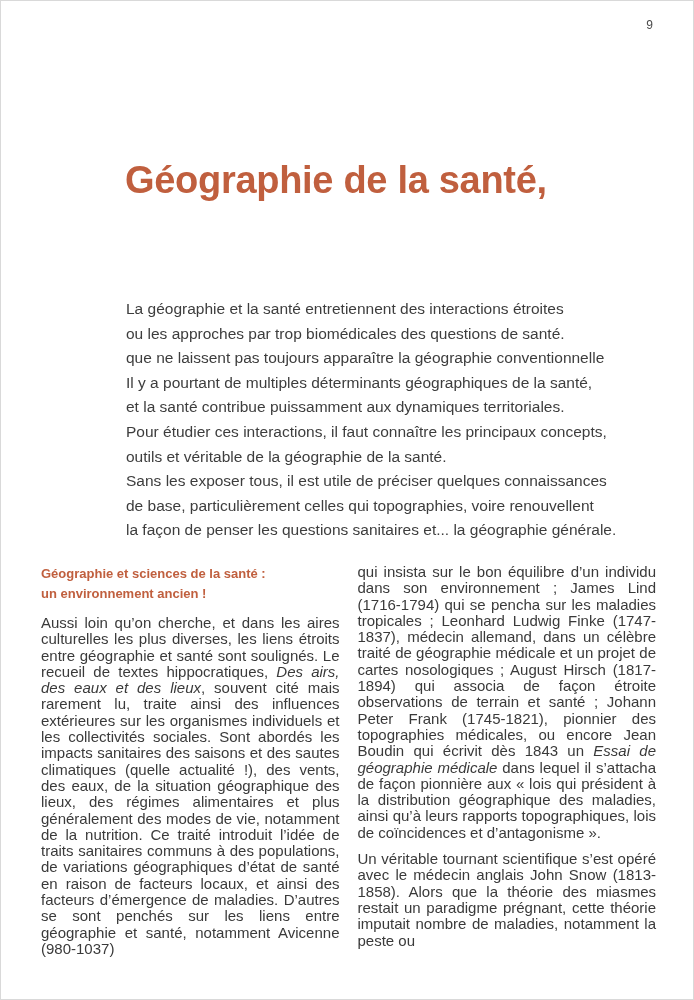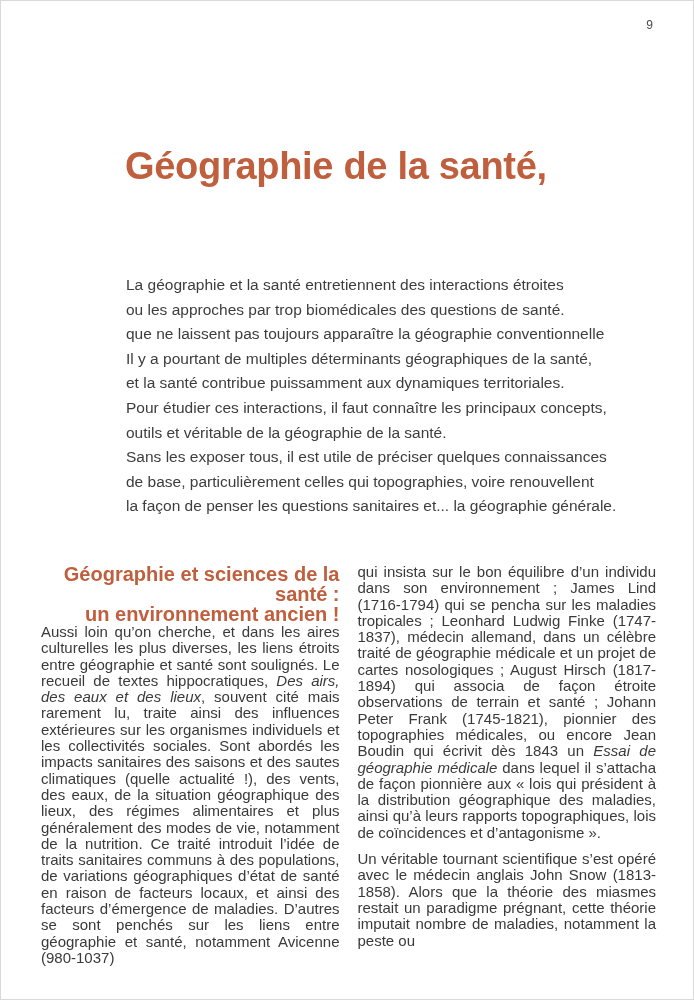--- a/index.html
+++ b/index.html
@@ -21,53 +21,53 @@
   .page-number {
     position: absolute;
     top: 17px;
     right: 40px;
     font-size: 12px;
     color: #4a4a4a;
   }
   .title {
     position: absolute;
     left: 124px;
-    top: 142px;
+    top: 156px;
     font-size: 38px;
     line-height: 47px;
     font-weight: 700;
     letter-spacing: -0.3px;
     color: #c05f3e;
   }
   .title-line { display: block; }
   .intro {
     position: absolute;
     left: 125px;
-    top: 272px;
+    top: 296px;
     width: 520px;
     font-size: 15.5px;
     line-height: 24.6px;
     color: #3d3d3d;
   }
   .intro-line { display: block; white-space: nowrap; }
   .columns {
     position: absolute;
     left: 40px;
     top: 563px;
     width: 615px;
     display: flex;
     gap: 18px;
   }
   .col { flex: 1 1 0; min-width: 0; }
   .section-heading {
-    font-size: 20px;
+    font-size: 13px;
     line-height: 20px;
     font-weight: 700;
     color: #c05f3e;
-    text-align: right;
+    margin-bottom: 11px;
   }
   .heading-line { display: block; }
   .body-text {
     font-size: 15px;
     line-height: 16.3px;
     text-align: justify;
     color: #3a3a3a;
     hyphens: auto;
     -webkit-hyphens: auto;
   }

